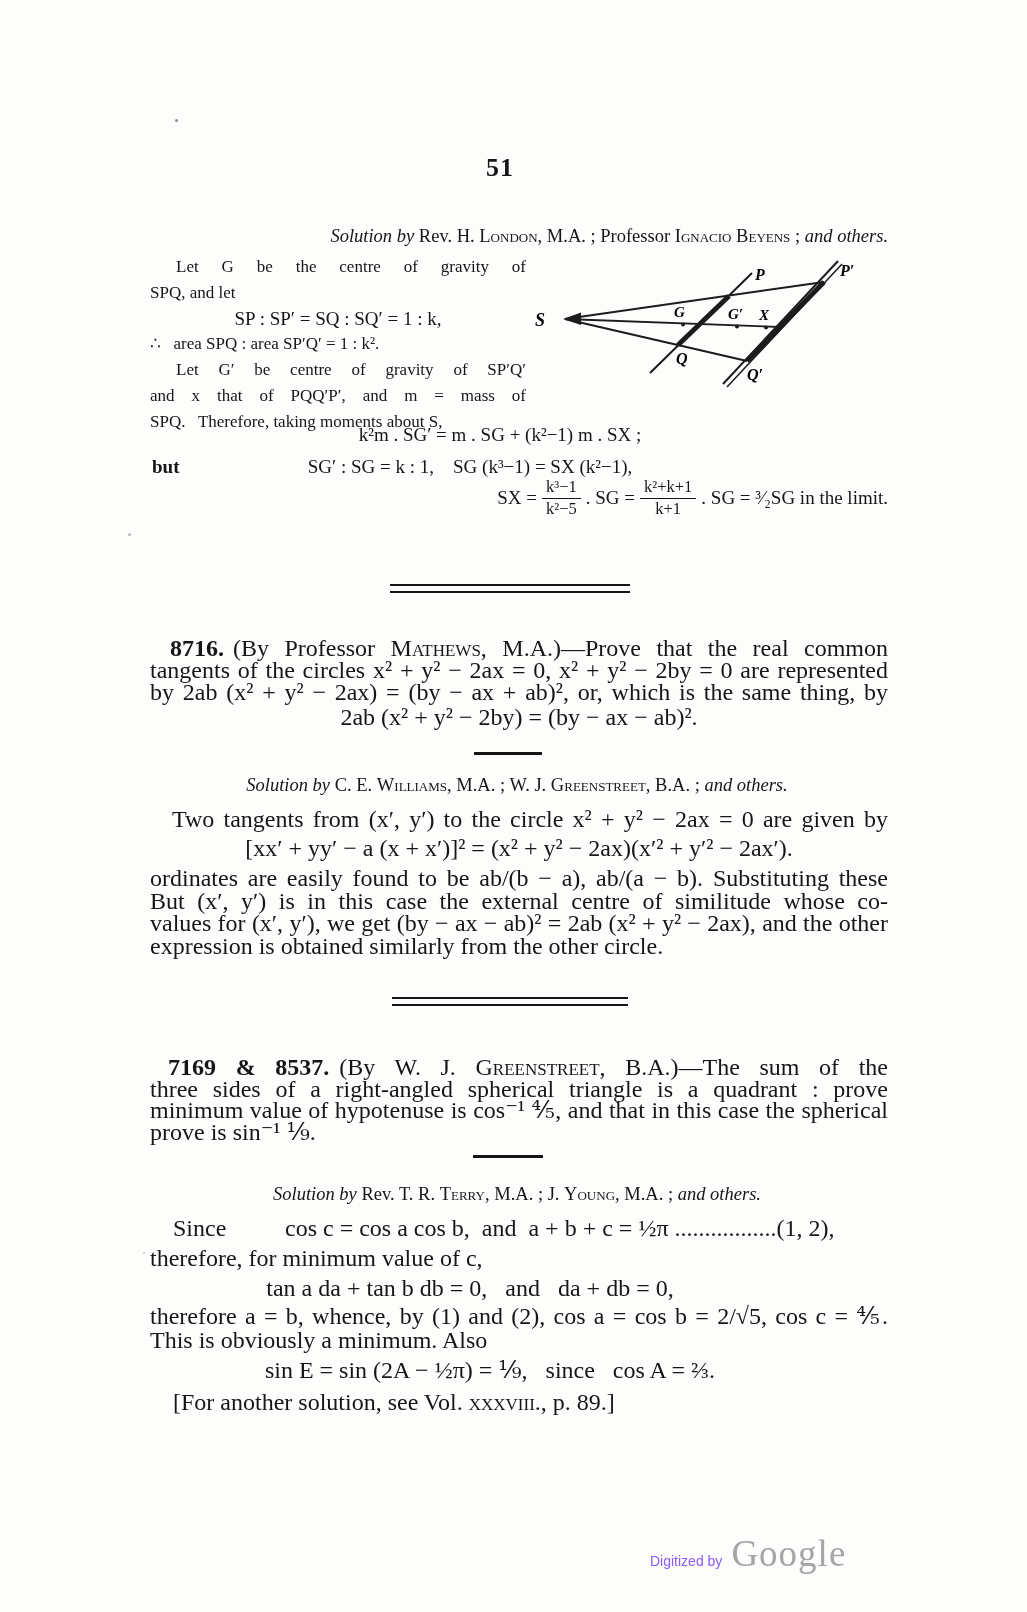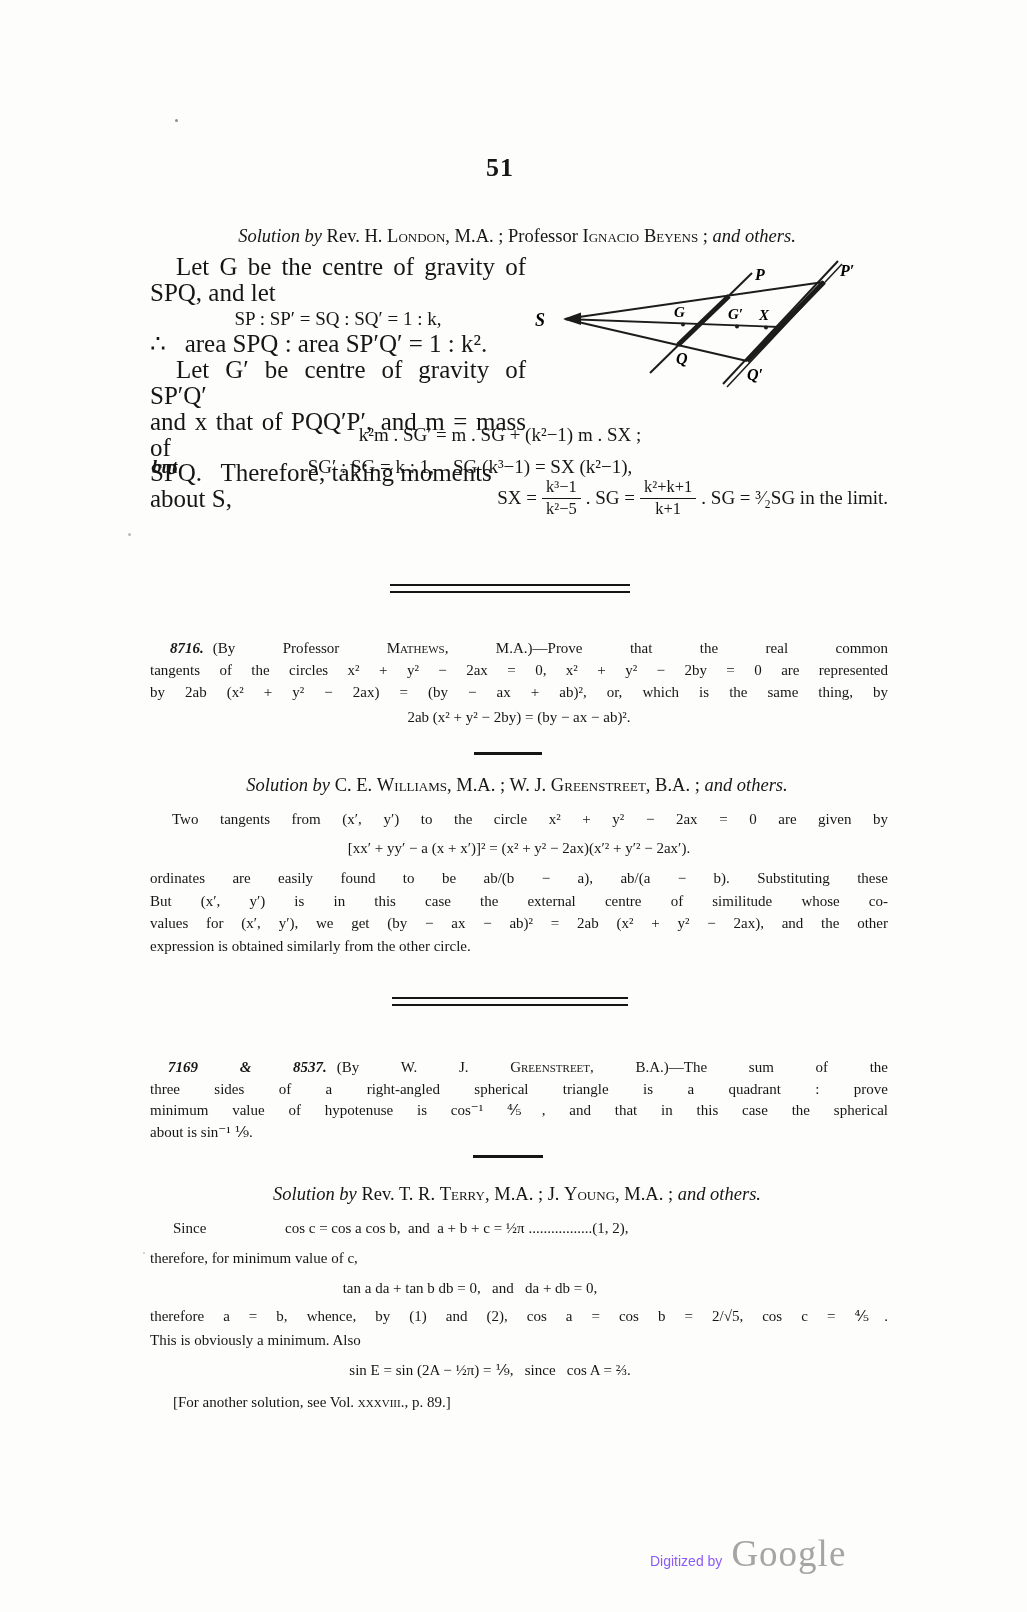--- a/index.html
+++ b/index.html
@@ -1,28 +1,28 @@
 <!DOCTYPE html>
 <html><head>
 <meta charset="utf-8">
 <style>
   html,body{margin:0;padding:0;background:#e8e8e8;}
   #page{position:relative;width:1027px;height:1612px;background:#fdfdfc;overflow:hidden;
         font-family:"Liberation Serif","DejaVu Serif",serif;color:#161616;}
   .t{position:absolute;}
-  .body{font-size:15px;line-height:22px;}
+  .body{font-size:24px;line-height:22px;}
   .pre{white-space:pre-wrap;}
   .center{text-align:center;}
   .fill{text-align:justify;text-align-last:justify;-moz-text-align-last:justify;}
   .it{font-style:italic;}
-  .b{font-weight:bold;font-style:italic;}
+  .b{font-weight:bold;}
   .sc{font-variant:small-caps;}
   .byline{font-size:18.5px;}
   .pagenum{font-size:26px;font-weight:bold;letter-spacing:1px;}
-  .col1line{font-size:25px;line-height:25.8px;}
+  .col1line{font-size:17px;line-height:25.8px;}
   .indent{text-indent:26px;}
   .indent2{text-indent:22px;}
   .eq{font-size:19px;}
   .dblrule{position:absolute;height:5px;border-top:2.5px solid #151515;border-bottom:2px solid #151515;}
   .rule{position:absolute;height:2.5px;background:#151515;}
   .frac{display:inline-block;text-align:center;vertical-align:middle;font-size:16.5px;line-height:1.1;margin:0 5px;}
   .frac .num{display:block;padding:0 4px 1px;border-bottom:1.5px solid #151515;}
   .frac .den{display:block;padding:1px 4px 0;}
   .eqrow{display:flex;justify-content:flex-end;align-items:center;}
   .speck{position:absolute;background:#8f8f8f;border-radius:50%;}
@@ -34,21 +34,21 @@
 <body>
 
 <div id="page">
 
   <div class="speck" style="left:175px;top:119px;width:3px;height:3px;"></div>
   <div class="speck" style="left:128px;top:533px;width:3px;height:3px;opacity:.6;"></div>
   <div class="speck" style="left:143px;top:1252px;width:2px;height:2px;opacity:.5;"></div>
 
   <div class="t pagenum center" style="left:150px;top:153px;width:700px;">51</div>
 
-  <div class="t byline center" style="left:146px;top:226px;width:742px;">
+  <div class="t byline center" style="left:146px;top:226px;width:742px;text-align:right;">
     <span class="it">Solution by </span><span>Rev. H. </span><span class="sc">London</span><span>, M.A. ; Professor </span><span class="sc">Ignacio Beyens</span><span> ; </span><span class="it">and others.</span>
   </div>
 
   <div class="t" style="left:150px;top:254px;width:376px;">
     <div class="col1line fill indent">Let G be the centre of gravity of</div>
     <div class="col1line">SPQ, and let</div>
     <div class="col1line center pre eq">SP : SP′ = SQ : SQ′ = 1 : k,</div>
     <div class="col1line pre">∴   area SPQ : area SP′Q′ = 1 : k².</div>
     <div class="col1line fill indent">Let G′ be centre of gravity of SP′Q′</div>
     <div class="col1line fill">and x that of PQQ′P′, and m = mass of</div>
@@ -126,21 +126,21 @@
     <div class="fill" style="line-height:22.5px;">values for (x′, y′), we get (by − ax − ab)² = 2ab (x² + y² − 2ax), and the other</div>
     <div style="line-height:22.5px;">expression is obtained similarly from the other circle.</div>
   </div>
 
   <div class="dblrule" style="left:392px;top:997px;width:236px;"></div>
 
   <div class="t body" style="left:150px;top:1057px;width:738px;line-height:21.6px;">
     <div class="fill"><span style="display:inline-block;width:18px;"></span><span class="b">7169 &amp; 8537.</span><span style="display:inline-block;width:10px;"></span><span>(By W. J. </span><span class="sc">Greenstreet</span><span>, B.A.)—The sum of the</span></div>
     <div class="fill">three sides of a right-angled spherical triangle is a quadrant :  prove</div>
     <div class="fill">minimum value of hypotenuse is cos⁻¹ ⅘, and that in this case the spherical</div>
-    <div>about is sin⁻¹ ⅑.</div>
+    <div>prove is sin⁻¹ ⅑.</div>
   </div>
 
   <div class="rule" style="left:473px;top:1155px;width:70px;"></div>
 
   <div class="t byline center" style="left:146px;top:1184px;width:742px;">
     <span class="it">Solution by </span><span>Rev. T. R. </span><span class="sc">Terry</span><span>, M.A. ; J. </span><span class="sc">Young</span><span>, M.A. ; </span><span class="it">and others.</span>
   </div>
 
   <div class="t body" style="left:173px;top:1217px;">Since</div>
   <div class="t body pre" style="left:285px;top:1217px;width:600px;">cos c = cos a cos b,  and  a + b + c = ½π .................(1, 2),</div>

